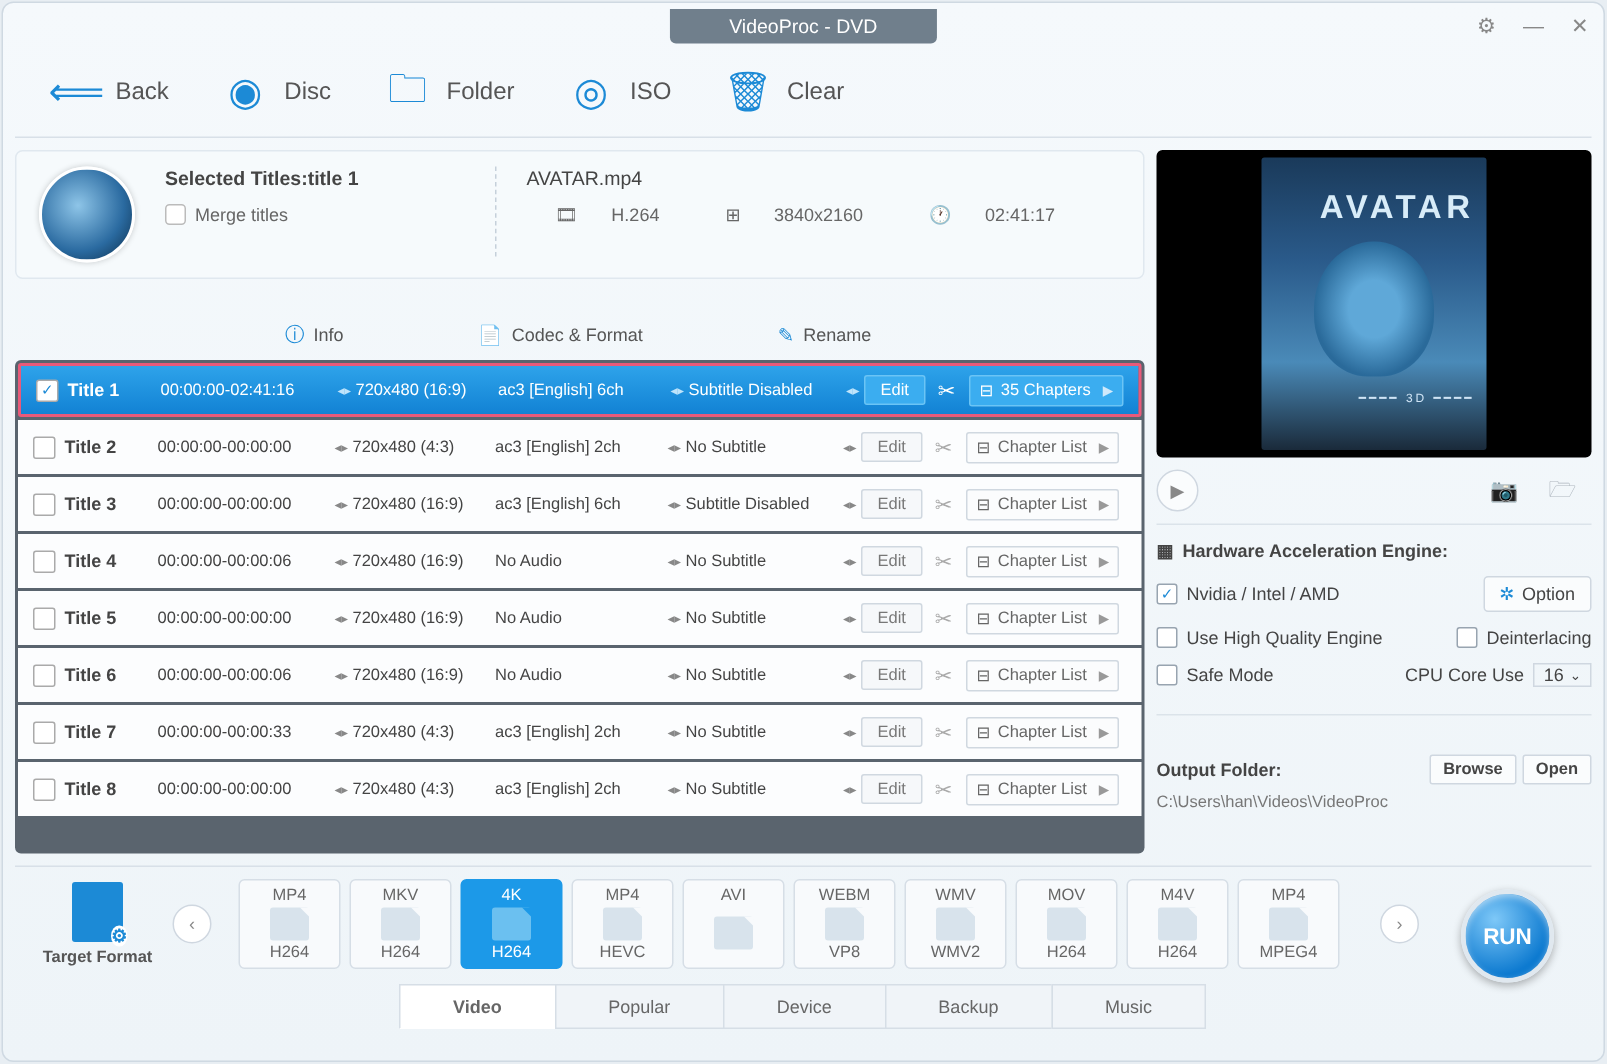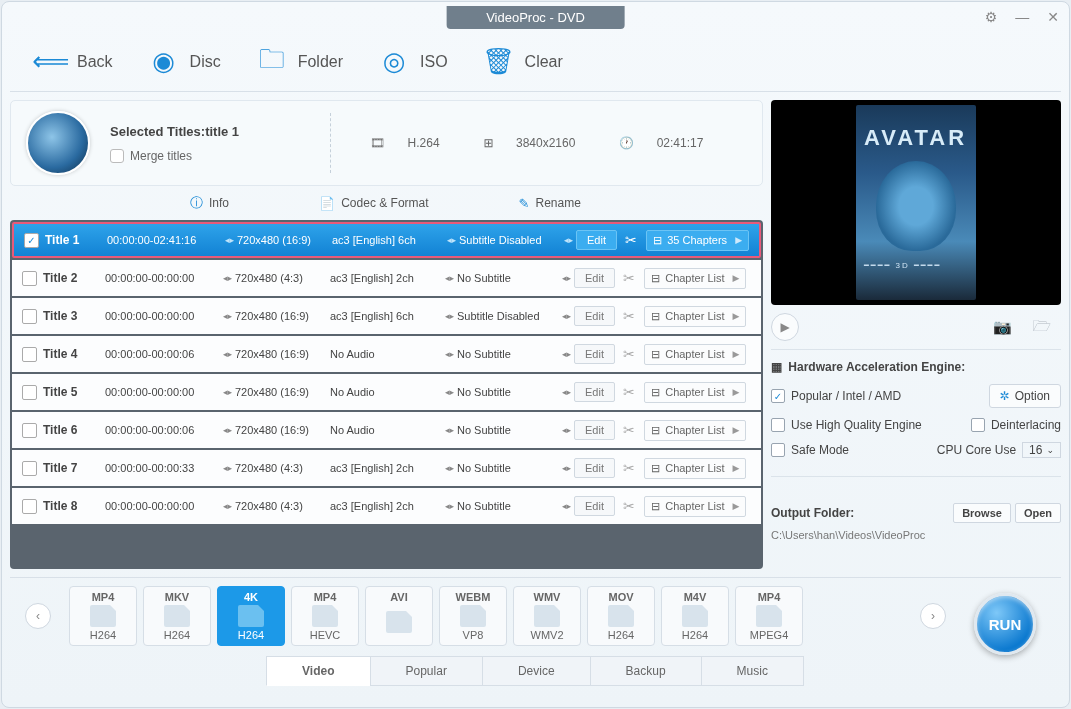--- a/index.html
+++ b/index.html
@@ -7,21 +7,21 @@
 .window{background:linear-gradient(#f5f9fc,#eef4f8);border-radius:8px;width:1069px;height:707px;margin:1px;border:1px solid #cfd9e2;display:flex;flex-direction:column}
 .titlebar{height:30px;display:flex;align-items:center;position:relative}
 .titlebar-center{position:absolute;left:50%;transform:translateX(-50%);background:#707f8c;color:#ffffff;padding:4px 40px;font-size:13px;border-radius:0 0 4px 4px}
 .titlebar-right{position:absolute;right:10px;display:flex;gap:18px;color:#888;align-items:center}
 .titlebar-right span{cursor:pointer;font-size:14px}
 .toolbar{height:60px;display:flex;align-items:center;gap:35px;padding:0 25px;border-bottom:1px solid #d8e0e8;margin:0 8px}
 .tb-btn{display:flex;align-items:center;gap:10px;cursor:pointer;font-size:16px;color:#555}
 .tb-icon{width:32px;height:32px;display:flex;align-items:center;justify-content:center;color:#1c8ad6;font-size:26px}
 .content{flex:1;display:flex;padding:8px;gap:8px;min-height:0}
 .left{flex:1;display:flex;flex-direction:column;min-width:0}
-.summary{background:#f6fafc;border:1px solid #e0e8ef;border-radius:5px;padding:10px 15px;display:flex;align-items:center;gap:20px;margin-bottom:0}
+.summary{background:#f6fafc;border:1px solid #e0e8ef;border-radius:5px;padding:10px 15px;display:flex;align-items:flex-start;gap:20px;margin-bottom:20px}
 .thumb{width:64px;height:64px;border-radius:50%;background:radial-gradient(circle at 40% 40%,#8ec5e8,#2a6aa0 60%,#0b2a45);border:2px solid #fff;box-shadow:0 0 4px rgba(0,0,0,.2)}
 .summary-mid{flex:0 0 200px}
 .summary-mid .sel{font-weight:600;font-size:13px;margin-bottom:10px}
 .merge{display:flex;align-items:center;gap:6px;color:#666;font-size:12px}
 .merge-cb{width:14px;height:14px;border:1px solid #bbb;border-radius:3px;background:#fff}
 .divider{width:1px;height:60px;border-left:1px dashed #c5d0da}
 .summary-right .fn{font-size:13px;margin-bottom:10px}
 .summary-info{display:flex;gap:25px;color:#666;font-size:12px}
 .summary-info span::before{content:"";display:inline-block;width:14px;height:10px;margin-right:5px}
 .actions-row{display:flex;gap:90px;padding:8px 0 8px 180px;color:#555;font-size:12px}
@@ -43,21 +43,21 @@
 .row.sel .btn{background:#3badf0;border-color:#6bc4f5;color:#fff}
 .row .scissors{width:22px;text-align:center;font-size:14px;color:#aaa}
 .row.sel .scissors{color:#fff}
 .row .chap-box{border:1px solid #d0d8e0;border-radius:2px;padding:3px 6px;display:flex;align-items:center;gap:5px;font-size:11px;color:#666;margin-left:4px;background:#fbfcfd}
 .row.sel .chap-box{background:#3badf0;border-color:#6bc4f5;color:#fff}
 .chap-box .ic{font-size:11px}
 .chap-box .arr{font-size:9px;color:#999;margin-left:3px}
 .row.sel .chap-box .arr{color:#cfe9fb}
 .right{width:290px;display:flex;flex-direction:column;gap:8px}
 .preview{height:205px;background:#000;border-radius:4px;display:flex;align-items:center;justify-content:center;position:relative;overflow:hidden}
-.poster{width:120px;height:195px;background:linear-gradient(180deg,#1a3a5a 0%,#2a5a8a 35%,#4a8ab8 70%,#1a2a3a 100%);position:relative;border-radius:2px;color:#cfe4f5;text-align:left;padding:8px;font-family:serif}
+.poster{width:150px;height:195px;background:linear-gradient(180deg,#1a3a5a 0%,#2a5a8a 35%,#4a8ab8 70%,#1a2a3a 100%);position:relative;border-radius:2px;color:#cfe4f5;text-align:right;padding:8px;font-family:serif}
 .poster .ptitle{font-size:22px;letter-spacing:3px;font-weight:bold;color:#d8ecf8;margin-top:12px}
 .poster .face{width:80px;height:90px;margin:10px auto;background:radial-gradient(ellipse at center,#5fa8d8 30%,#2a6a9a 70%);border-radius:50% 50% 45% 45%}
 .play-row{display:flex;align-items:center;gap:10px}
 .play-btn{width:28px;height:28px;border:1px solid #cfd7e0;border-radius:50%;display:flex;align-items:center;justify-content:center;color:#888;cursor:pointer;background:#fafcfd}
 .play-row .spacer{flex:1}
 .cam-ic{color:#b0b8c0;font-size:15px;cursor:pointer;margin-right:10px}
 .hw-box{border-top:1px solid #dbe3ea;padding-top:10px}
 .hw-title{font-weight:600;font-size:12px;margin-bottom:10px;display:flex;align-items:center;gap:6px}
 .hw-line{display:flex;align-items:center;justify-content:space-between;margin-bottom:10px;font-size:12px}
 .chk{display:flex;align-items:center;gap:6px}
@@ -72,21 +72,21 @@
 .out-path{font-size:11px;color:#777}
 .bottom{height:130px;border-top:1px solid #d8e0e8;margin:0 8px;padding:8px 15px 0;display:flex;flex-direction:column;position:relative}
 .formats{display:flex;align-items:center;gap:10px}
 .tf-label{text-align:center;font-size:11px;font-weight:600;color:#555;width:80px}
 .tf-icon{width:34px;height:40px;margin:0 auto 4px;background:#1c8ad6;border-radius:2px;position:relative}
 .tf-icon::after{content:"⚙";position:absolute;right:-3px;bottom:-3px;font-size:12px;color:#1c8ad6;background:#fff;border-radius:50%}
 .nav-btn{width:26px;height:26px;border:1px solid #cfd7e0;border-radius:50%;display:flex;align-items:center;justify-content:center;color:#888;cursor:pointer;background:#fff}
 .fmt-list{display:flex;gap:6px;flex:1;padding:0 8px}
 .fmt{width:68px;height:60px;border:1px solid #d6dee6;border-radius:4px;background:#f8fafc;text-align:center;padding:4px 0;cursor:pointer;font-size:11px;color:#666;display:flex;flex-direction:column;align-items:center;justify-content:space-between}
 .fmt.active{background:#1c99e8;border-color:#1c99e8;color:#fff}
-.fmt .top{font-weight:700}
+.fmt .top{font-weight:400}
 .fmt .page{width:26px;height:22px;background:#d8e3ec;border-radius:2px;position:relative}
 .fmt.active .page{background:#6bc0f0}
 .fmt .page::before{content:"";position:absolute;right:0;top:0;border-style:solid;border-width:0 6px 6px 0;border-color:transparent #f8fafc transparent transparent}
 .fmt.active .page::before{border-color:transparent #1c99e8 transparent transparent}
 .run-btn{position:absolute;right:25px;top:15px;width:62px;height:62px;border-radius:50%;background:radial-gradient(circle at 35% 30%,#7ec8f8,#0d7ad0 70%);color:#fff;font-weight:bold;font-size:15px;display:flex;align-items:center;justify-content:center;box-shadow:0 2px 6px rgba(0,0,0,.3),inset 0 2px 4px rgba(255,255,255,.5);cursor:pointer;border:3px solid #e0e8ef}
 .tabs{display:flex;justify-content:center;gap:0;margin-top:10px}
 .tab{padding:7px 35px;font-size:12px;color:#666;border:1px solid #d6dee6;background:#f0f4f8;cursor:pointer;margin-left:-1px}
 .tab.active{background:#fff;font-weight:600;border-bottom-color:#fff}
 </style>
 </head>
@@ -131,20 +131,21 @@
     <div class="thumb"></div>
     <div class="summary-mid">
      <div class="sel">Selected Titles:title 1</div>
      <div class="merge">
               <span class="merge-cb"></span>
               <span>Merge titles</span>
             </div>
     </div>
     <div class="divider"></div>
     <div class="summary-right">
+     <div class="fn">AVATAR.mp4</div>
      <div class="summary-info">
       <span>🎞 <span>H.264</span></span>
       <span>⊞ <span>3840x2160</span></span>
       <span>🕐 <span>02:41:17</span></span>
      </div>
     </div>
    </div>
    <div class="actions-row">
     <div class="act">
             <span class="act-icon">ⓘ</span>
@@ -290,21 +291,21 @@
     <span class="cam-ic">🗁</span>
    </div>
    <div class="hw-box">
     <div class="hw-title">
             <span>▦</span>
             <span>Hardware Acceleration Engine:</span>
           </div>
     <div class="hw-line">
      <div class="chk">
               <span class="chk-box">✓</span>
-              <span>Popular / Intel / AMD</span>
+              <span>Nvidia / Intel / AMD</span>
             </div>
      <div class="opt-btn">
               <span class="gear">✲</span>
               <span>Option</span>
             </div>
     </div>
     <div class="hw-line">
      <div class="chk">
               <span class="chk-box"></span>
               <span>Use High Quality Engine</span>
@@ -336,20 +337,21 @@
       <span>Open</span>
      </div>
     </div>
     <div class="out-path">C:\Users\han\Videos\VideoProc</div>
    </div>
   </div>
  </div>
 
  <div class="bottom">
   <div class="formats">
+   <div class="tf-label"><div class="tf-icon"></div><span>Target Format</span></div>
    <div class="nav-btn">‹</div>
    <div class="fmt-list" id="fmts">
           <div class="fmt">
             <div class="top">MP4</div>
             <div class="page"></div>
             <div>H264</div>
           </div>
           <div class="fmt">
             <div class="top">MKV</div>
             <div class="page"></div>

